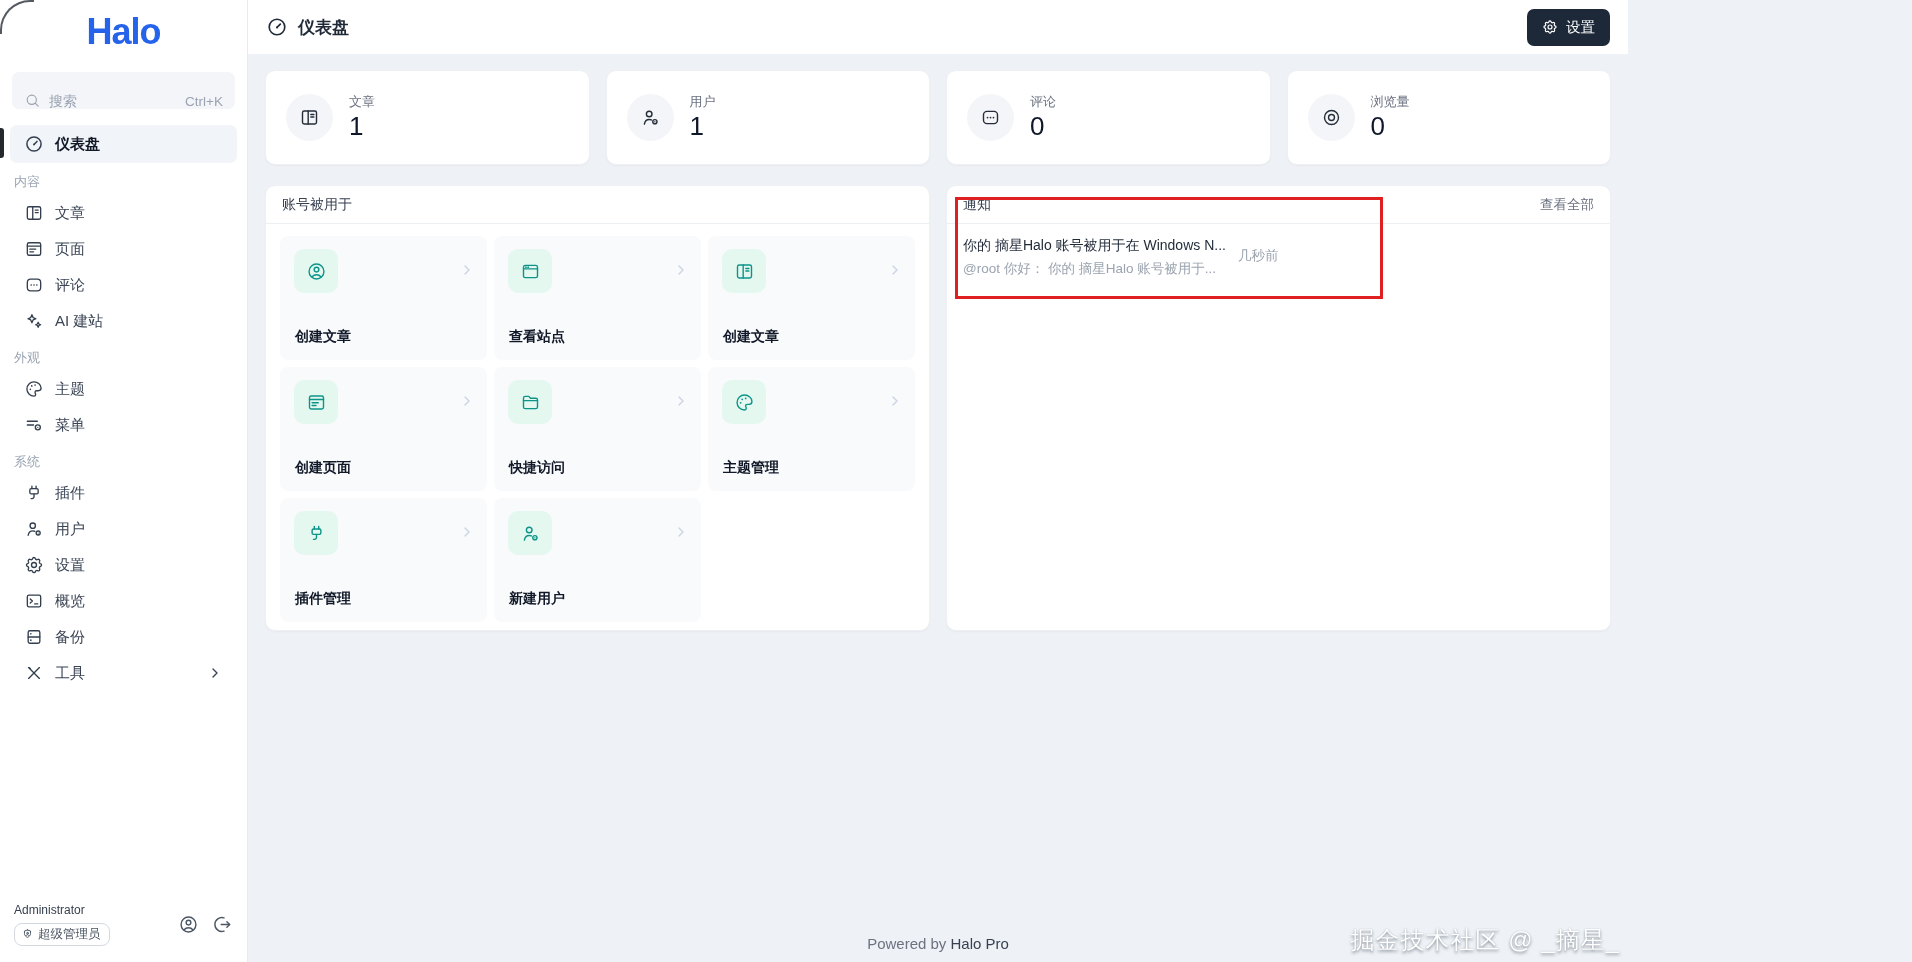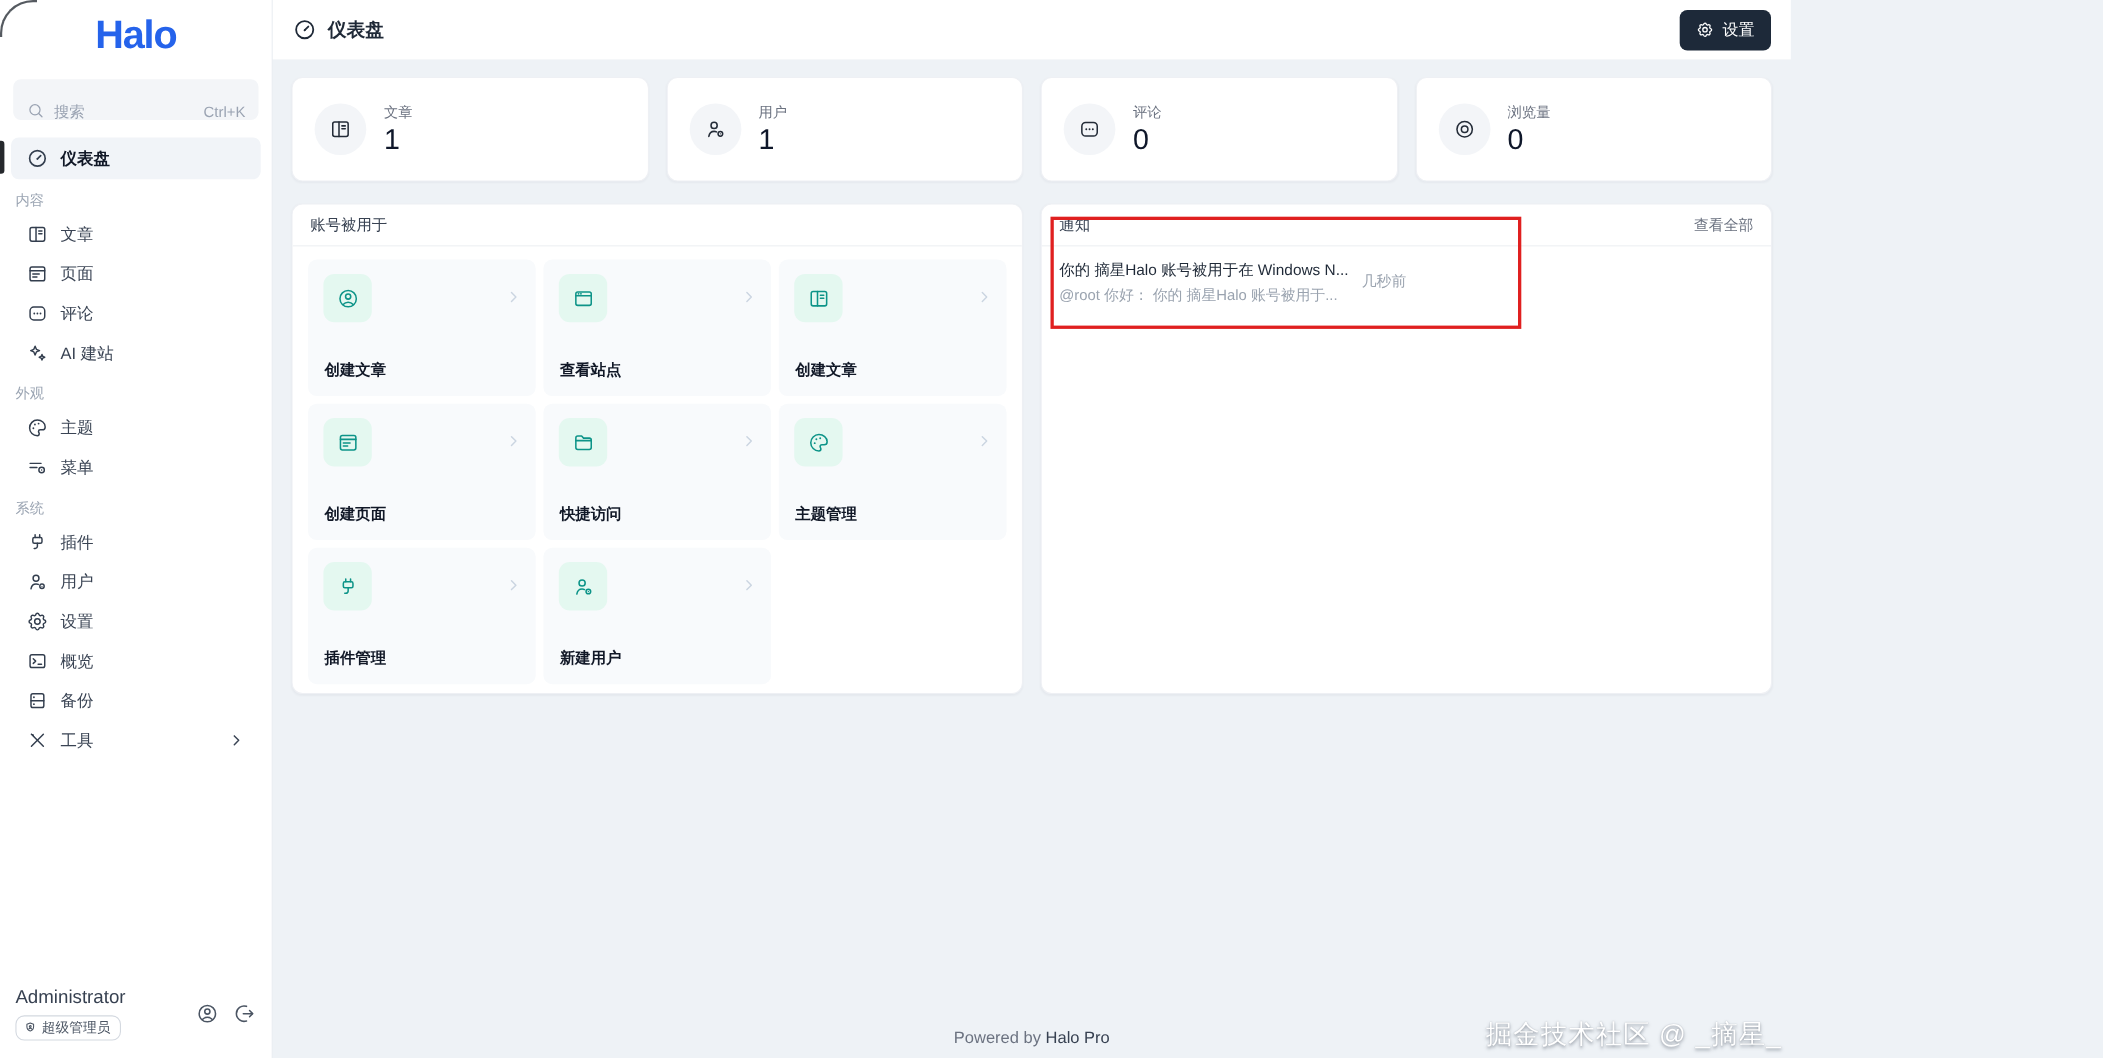--- a/index.html
+++ b/index.html
@@ -46,21 +46,21 @@
   .nav-item .ic { color:#333e4e; }
   .nav-item.active { background:#f1f4f8; color:#111827; font-weight:600; height:38px; }
   .active-indicator {
     position:absolute; left:0; top:128px; width:4px; height:30px;
     background:#25282c; border-radius:0 3px 3px 0;
   }
   .nav-item .chev { margin-left:auto; color:#3a4454; }
   .user-area {
     padding:12px 14px 16px; display:flex; align-items:center; justify-content:space-between;
   }
-  .user-name { font-size:17px; color:#374151; margin-bottom:6px; }
+  .user-name { font-size:12px; color:#374151; margin-bottom:6px; }
   .role-badge {
     display:inline-flex; align-items:center; gap:4px; border:1px solid #d4d9e0;
     border-radius:8px; padding:2px 8px 2px 6px; font-size:12.5px; color:#4b5563;
     background:#fff;
   }
   .user-actions { display:flex; gap:13px; color:#4b5563; align-items:center; }
   .user-actions .ic { width:21px; height:21px; cursor:pointer; }
 
   
   .main { flex:1; display:flex; flex-direction:column; position:relative; min-width:0; }

